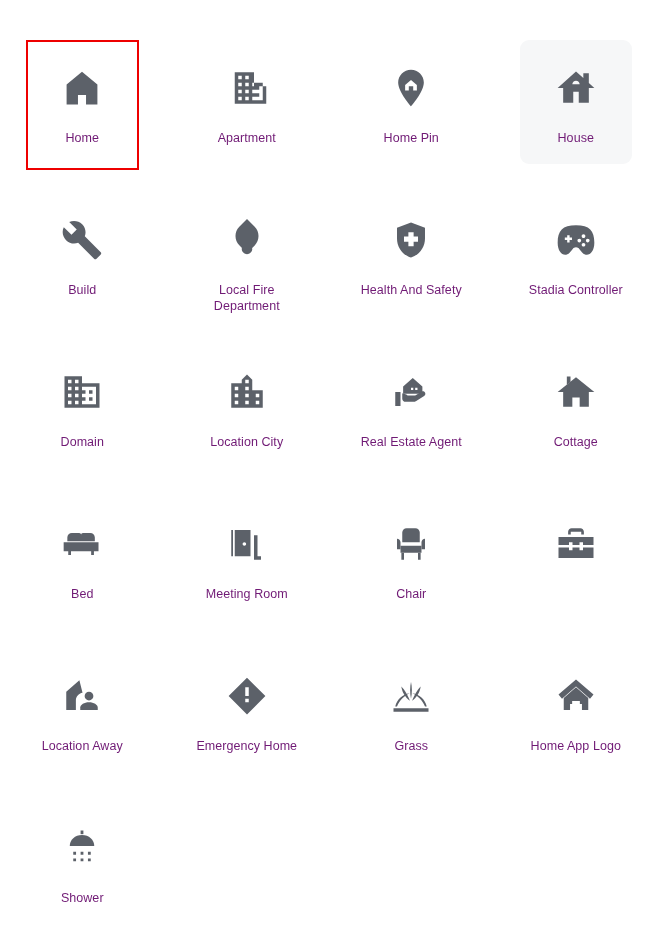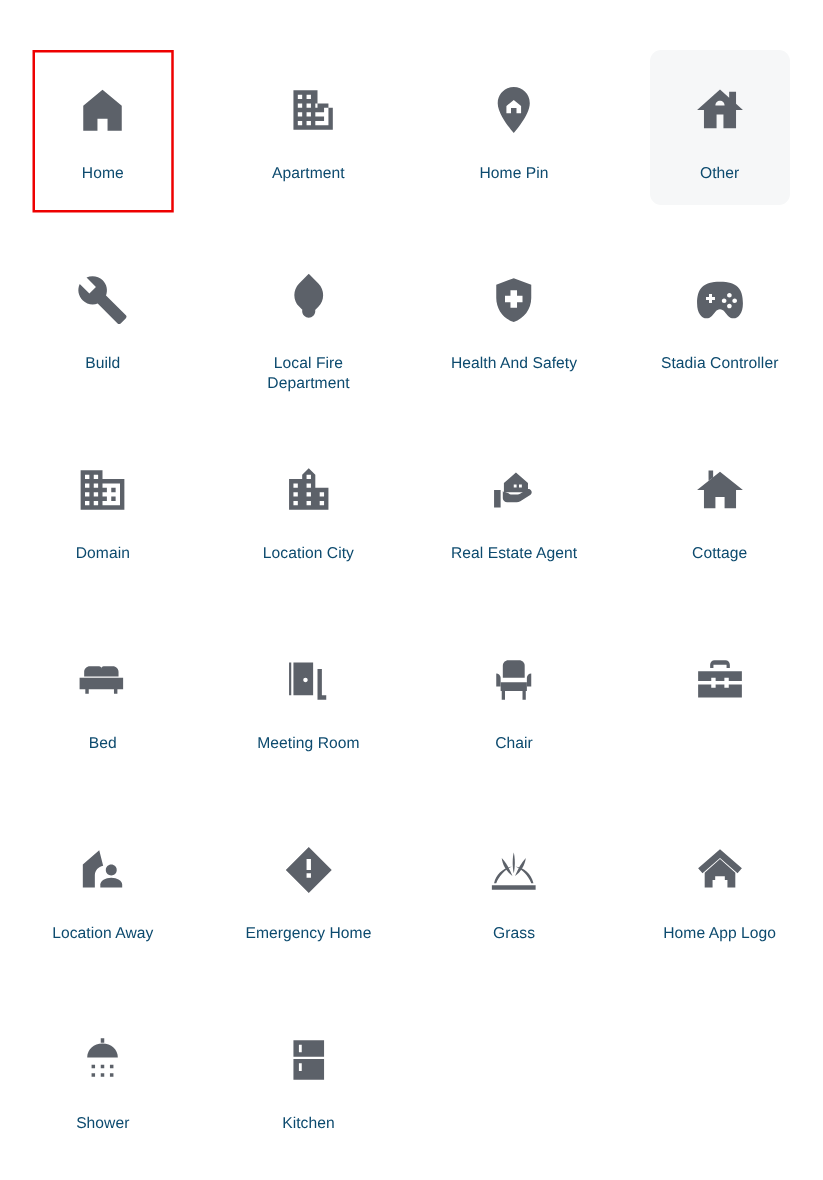--- a/index.html
+++ b/index.html
@@ -59,21 +59,21 @@
     justify-content: center;
   }
   .icon-box svg {
     display: block;
     fill: #5c6169;
   }
   .label {
     margin-top: 18px;
     font-size: 12.5px;
     line-height: 16px;
-    color: #0c4a6e;
+    color: #701a75;
     text-align: center;
     max-width: 104px;
     letter-spacing: 0.05px;
   }
   .cell.hovered .label {
     margin-top: 18px;
   }
 </style>
 </head>
 <body>
@@ -109,21 +109,21 @@
         <div class="label">Home Pin</div>
       </div>
     </div>
     <div class="cell hovered">
       <div class="cell-inner">
         <div class="icon-box">
           <svg viewBox="0 0 24 24" width="44" height="44">
             <path d="M19 9.3V4h-3v2.6L12 3 2 12h3v8h5.5v-6h3v6H19v-8h3l-3-2.7zM10 10c0-1.1.9-2 2-2s2 .9 2 2h-4z"></path>
           </svg>
         </div>
-        <div class="label">Other</div>
+        <div class="label">House</div>
       </div>
     </div>
     <div class="cell">
       <div class="cell-inner">
         <div class="icon-box">
           <svg viewBox="0 0 24 24" width="42" height="42">
             <path d="M22.7 19l-9.1-9.1c.9-2.3.4-5-1.5-6.9-2-2-5-2.4-7.4-1.3L9 6 6 9 1.6 4.7C.4 7.1.9 10.1 2.9 12.1c1.9 1.9 4.6 2.4 6.9 1.5l9.1 9.1c.4.4 1 .4 1.4 0l2.3-2.3c.5-.4.5-1.1.1-1.4z"></path>
           </svg>
         </div>
         <div class="label">Build</div>
@@ -303,25 +303,13 @@
         <div class="icon-box">
           <svg viewBox="0 0 24 24" width="42" height="42">
             <path d="M11.2 2h1.6v2.1h-1.6z"></path>
             <path d="M12 4.5c-4 0-7 2.8-7 6.3h14c0-3.5-3-6.3-7-6.3z"></path>
             <path d="M7 14.2h1.6v1.6H7zM11.2 14.2h1.6v1.6h-1.6zM15.4 14.2H17v1.6h-1.6zM7 18h1.6v1.6H7zM11.2 18h1.6v1.6h-1.6zM15.4 18H17v1.6h-1.6z"></path>
           </svg>
         </div>
         <div class="label">Shower</div>
       </div>
     </div>
-    <div class="cell">
-      <div class="cell-inner">
-        <div class="icon-box">
-          <svg viewBox="0 0 24 24" width="42" height="42">
-            <path d="M5 3h14v7.5H5z"></path>
-            <path d="M5 11.5h14V21H5z"></path>
-            <path d="M7.5 5h1.3v3.5H7.5zM7.5 13.5h1.3V17H7.5z" fill="#fff"></path>
-          </svg>
-        </div>
-        <div class="label">Kitchen</div>
-      </div>
-    </div>
   </div>
 
 </body></html>

